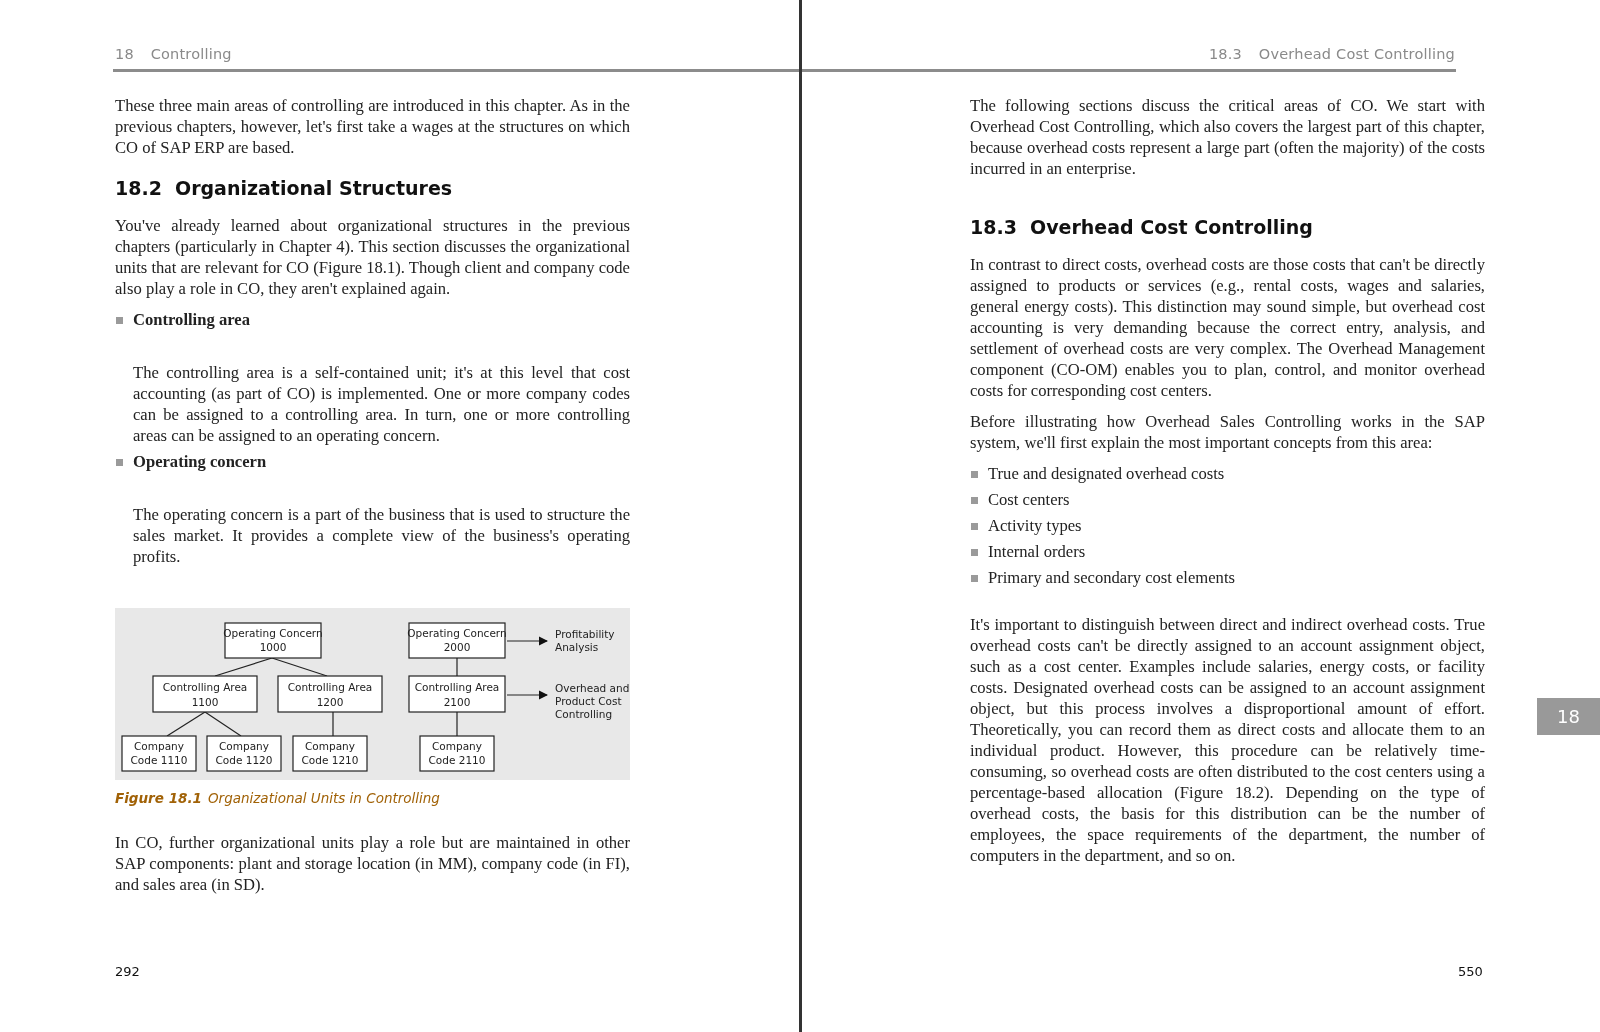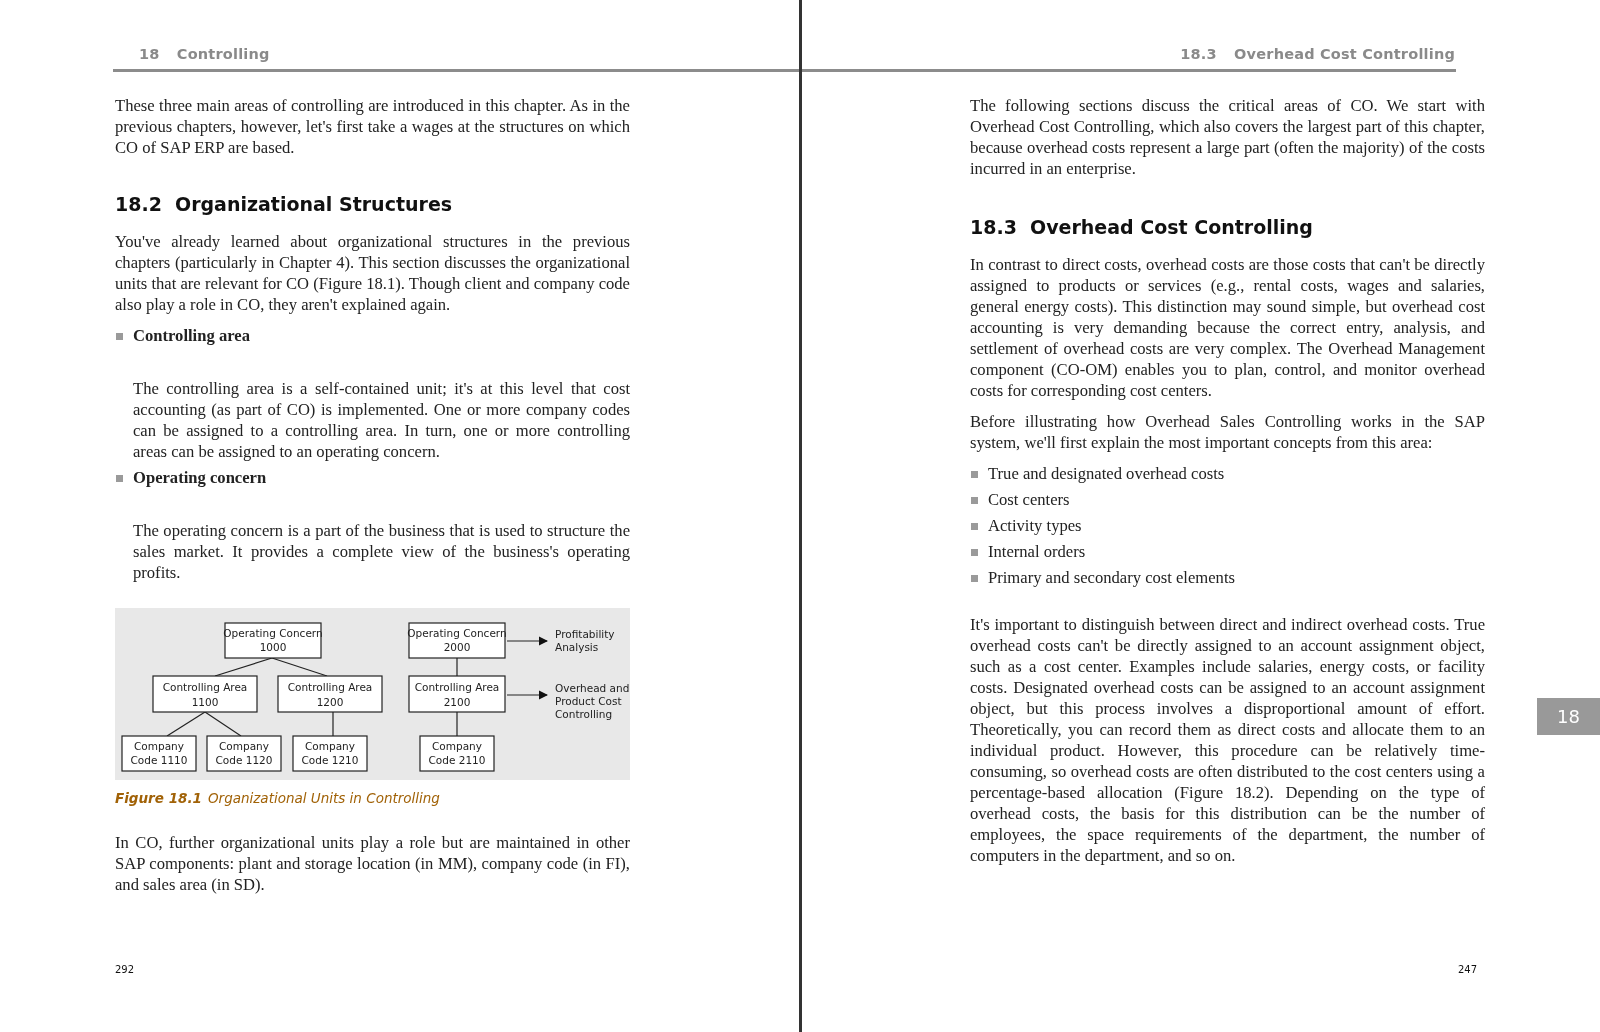--- a/index.html
+++ b/index.html
@@ -7,21 +7,21 @@
     width: 1600px; height: 1032px; position: relative; overflow: hidden;
     background: #ffffff; color: #222222;
     font-family: "DejaVu Serif", "Liberation Serif", serif;
   }
   .spine { position: absolute; left: 799px; top: 0; width: 3px; height: 1032px; background: #333333; }
   .rule { position: absolute; top: 69px; height: 3px; background: #8c8c8c; }
   .rule.left { left: 113px; width: 686px; }
   .rule.right { left: 802px; width: 654px; }
   .running-head {
     position: absolute; top: 46px; font-family: "DejaVu Sans", "Liberation Sans", sans-serif;
-    font-size: 14.5px; font-weight: bold; color: #8a8a8a; letter-spacing: 0.2px; margin-left: 24px;
+    font-size: 14.5px; font-weight: normal; color: #8a8a8a; letter-spacing: 0.2px;
   }
   .running-head .num { margin-right: 12px; }
   .rh-left { left: 115px; }
   .rh-right { right: 145px; text-align: right; }
 
   .col { position: absolute; font-family: "Liberation Serif", "DejaVu Serif", serif; font-size: 16.6px; line-height: 21px; }
   .col p { margin: 0 0 10px 0; text-align: justify; }
   .col-left { left: 115px; top: 95px; width: 515px; }
   .col-right { left: 970px; top: 95px; width: 515px; }
   .indent { padding-left: 18px; }
@@ -47,21 +47,21 @@
   .figure svg { position: absolute; left: 0; top: 0; }
   .figure svg text { font-family: "DejaVu Sans", "Liberation Sans", sans-serif; font-size: 10.5px; fill: #222; }
   .caption {
     position: absolute; left: 115px; top: 790px; font-family: "DejaVu Sans", "Liberation Sans", sans-serif;
     font-size: 13.5px; font-style: italic; color: #a16207;
   }
   .caption .fig-label { font-weight: bold; margin-right: 6px; }
 
   .page-num {
     position: absolute; top: 964px; font-family: "DejaVu Sans", "Liberation Sans", sans-serif;
-    font-size: 10px; color: #111;
+    font-size: 13px; color: #111;
   }
   .pn-left { left: 115px; }
   .pn-right { left: 1458px; }
 
   .thumb-tab {
     position: absolute; left: 1537px; top: 698px; width: 63px; height: 37px; background: #999999;
     color: #ffffff; font-family: "DejaVu Sans", "Liberation Sans", sans-serif; font-size: 18px;
     display: flex; align-items: center; justify-content: center;
   }
 </style>
@@ -72,21 +72,21 @@
 <div class="rule left"></div>
 <div class="rule right"></div>
 
 <div class="running-head rh-left">
   <span class="num">18</span>
   <span>Controlling</span>
 </div>
 
 <div class="col col-left">
   <p>These three main areas of controlling are introduced in this chapter. As in the previous chapters, however, let's first take a wages at the structures on which CO of SAP ERP are based.</p>
-  <h2 style="margin-top:36px; margin-bottom:16px;">
+  <h2 style="margin-top:20px; margin-bottom:16px;">
     <span class="sec-num">18.2</span><span>Organizational Structures</span>
   </h2>
   <p>You've already learned about organizational structures in the previous chapters (particularly in Chapter 4). This section discusses the organizational units that are relevant for CO (Figure 18.1). Though client and company code also play a role in CO, they aren't explained again.</p>
   <ul class="bullets">
     <li>
       <span class="sq"></span>
       <span class="term">Controlling area</span>
       <span class="desc">The controlling area is a self-contained unit; it's at this level that cost accounting (as part of CO) is implemented. One or more company codes can be assigned to a controlling area. In turn, one or more controlling areas can be assigned to an operating concern.</span>
     </li>
     <li>
@@ -186,13 +186,13 @@
     <li><span class="sq"></span><span>Cost centers</span></li>
     <li><span class="sq"></span><span>Activity types</span></li>
     <li><span class="sq"></span><span>Internal orders</span></li>
     <li><span class="sq"></span><span>Primary and secondary cost elements</span></li>
   </ul>
   <p>It's important to distinguish between direct and indirect overhead costs. True overhead costs can't be directly assigned to an account assignment object, such as a cost center. Examples include salaries, energy costs, or facility costs. Designated overhead costs can be assigned to an account assignment object, but this process involves a disproportional amount of effort. Theoretically, you can record them as direct costs and allocate them to an individual product. However, this procedure can be relatively time-consuming, so overhead costs are often distributed to the cost centers using a percentage-based allocation (Figure 18.2). Depending on the type of overhead costs, the basis for this distribution can be the number of employees, the space requirements of the department, the number of computers in the department, and so on.</p>
 </div>
 
 <div class="thumb-tab">18</div>
 
-<div class="page-num pn-right">247</div>
+<div class="page-num pn-right">550</div>
 
 </body></html>

